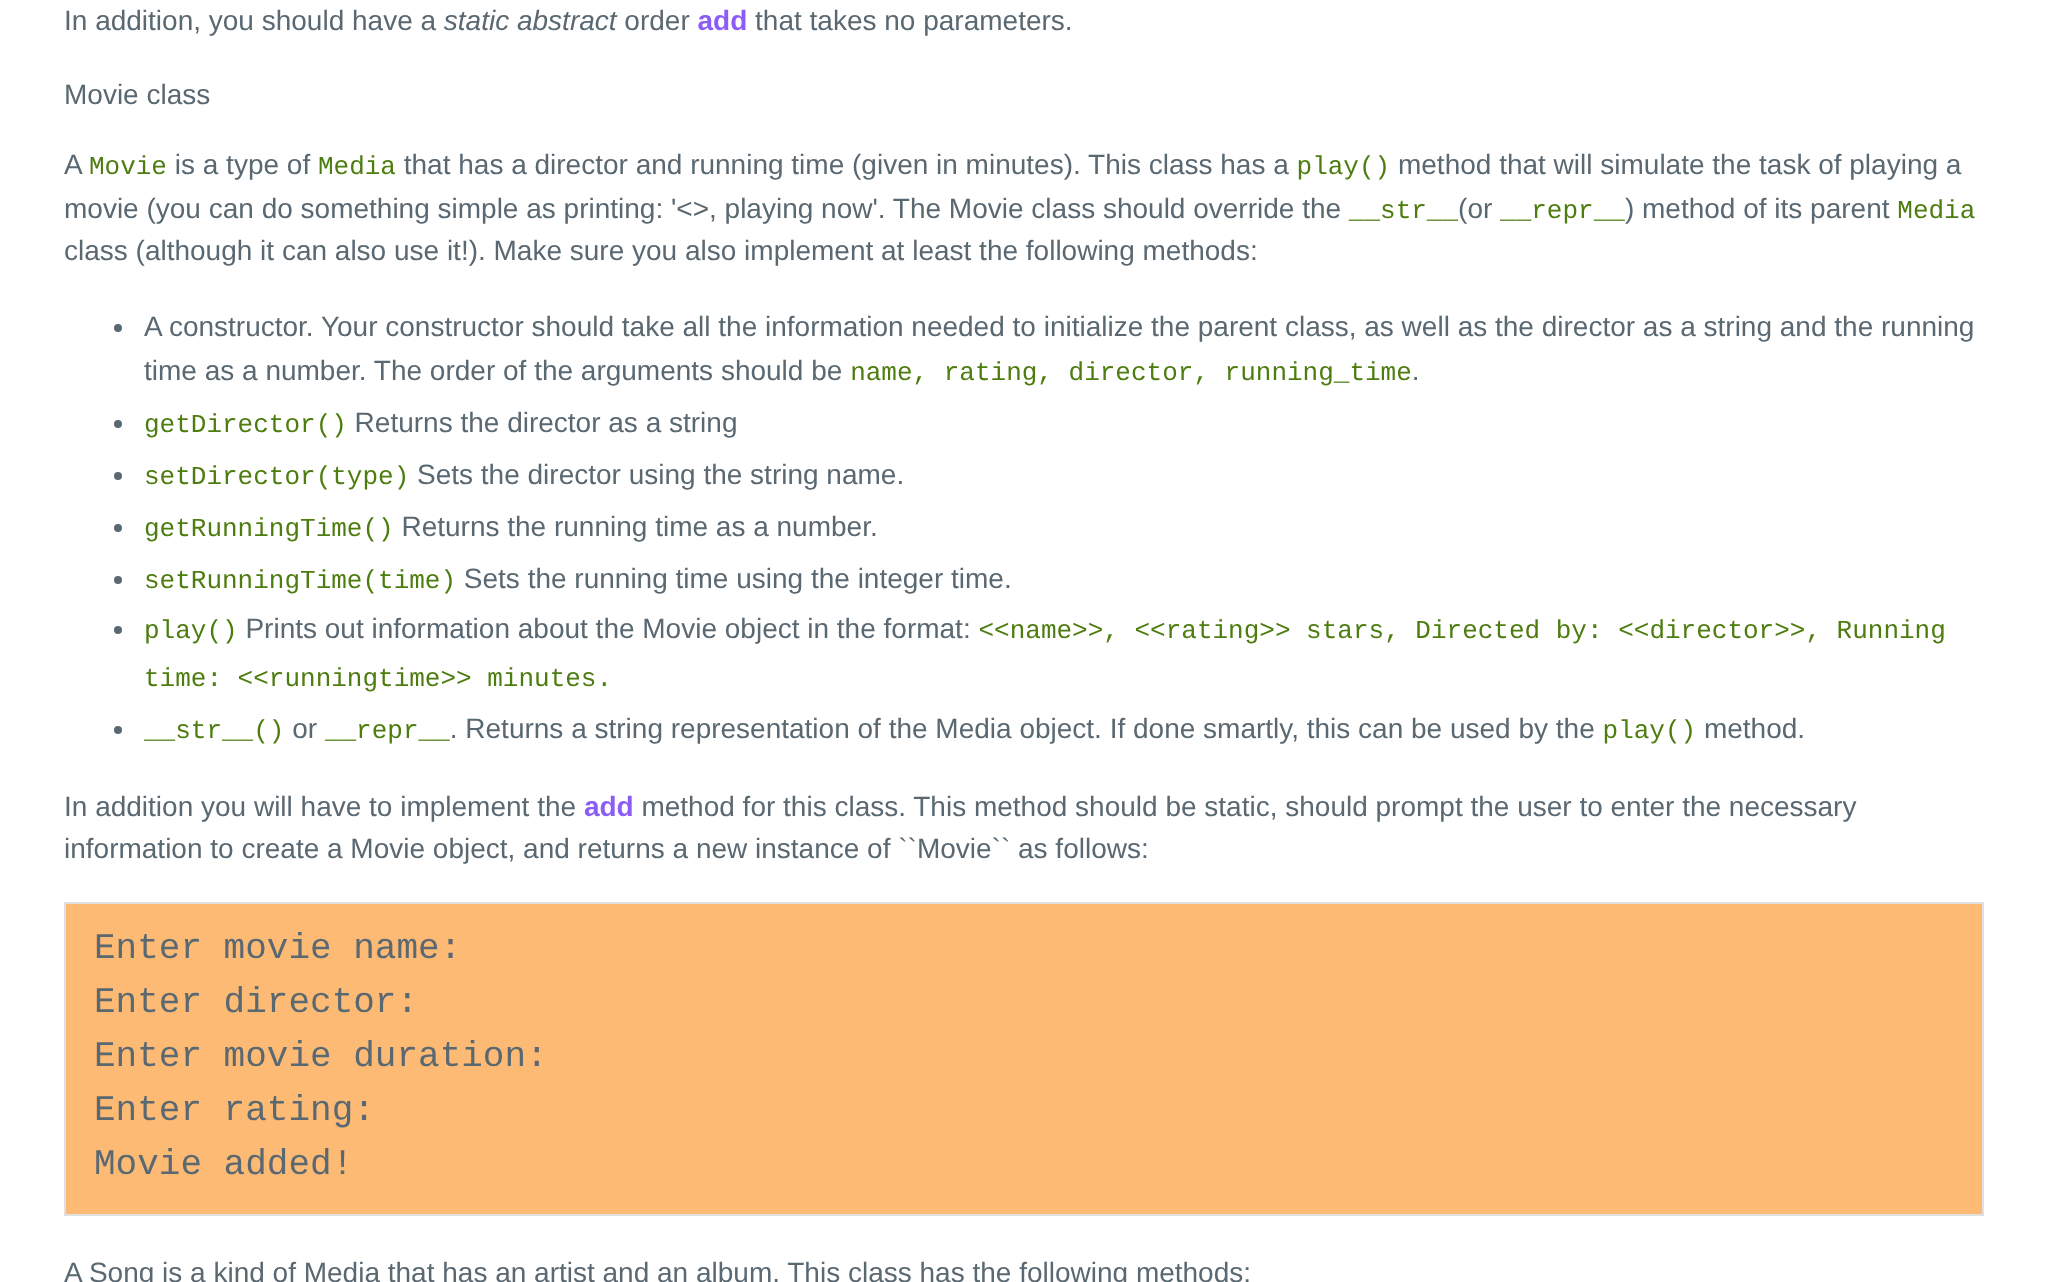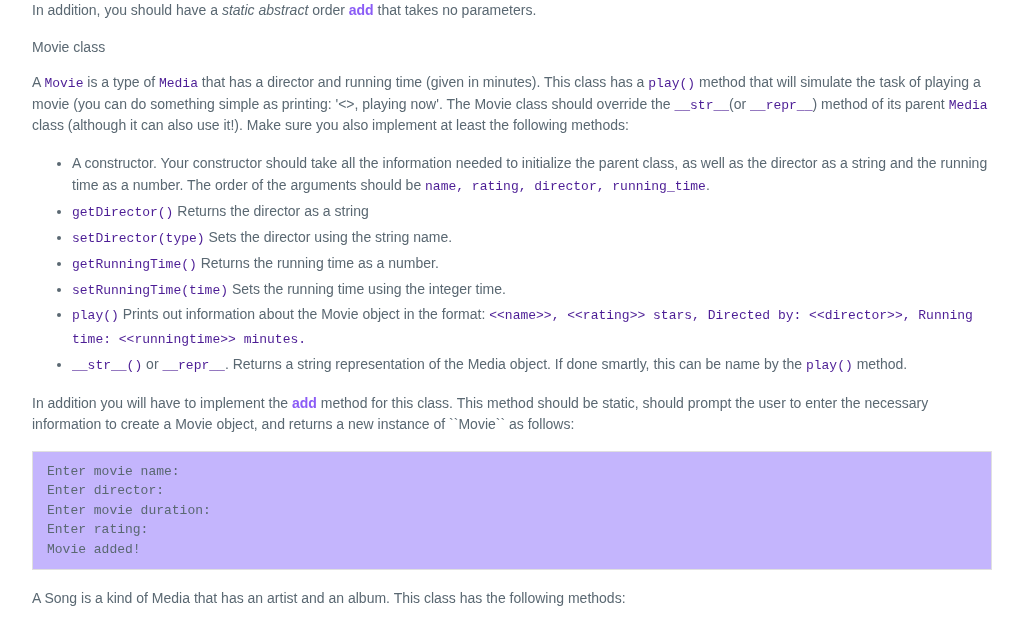--- a/index.html
+++ b/index.html
@@ -20,45 +20,45 @@
     margin: 0 0 16px 0;
   }
   .section-header {
     color: #5a6872;
     font-weight: normal;
     margin: 13px 0 14px 0;
   }
   code, .code {
     font-family: "Courier New", Courier, monospace;
     font-size: 13px;
-    color: #4c1d95;
+    color: #4d7c0f;
   }
   em, i {
     font-style: italic;
     text-align: center;
   }
   b, strong {
     font-weight: 700;
     color: #8b5cf6;
   }
   ul {
     margin: 8px 0 16px 0;
     padding-left: 40px;
   }
   li {
     margin: 2px 0;
     line-height: 1.6;
   }
   pre.codeblock {
-    background: #c4b5fd;
+    background: #fdba74;
     border: 1px solid #e0e0e0;
     padding: 10px 14px;
     margin: 10px 0 18px 0;
     font-family: "Courier New", Courier, monospace;
-    font-size: 13px;
+    font-size: 18px;
     color: #5a6872;
     line-height: 1.5;
     white-space: pre;
     overflow-x: auto;
   }
 </style>
 </head>
 <body>
 
 <div class="container">
@@ -86,21 +86,21 @@
     <li>
       <code>getRunningTime()</code><span> Returns the running time as a number.</span>
     </li>
     <li>
       <code>setRunningTime(time)</code><span> Sets the running time using the integer time.</span>
     </li>
     <li>
       <code>play()</code><span> Prints out information about the Movie object in the format: </span><code>&lt;&lt;name&gt;&gt;, &lt;&lt;rating&gt;&gt; stars, Directed by: &lt;&lt;director&gt;&gt;, Running time: &lt;&lt;runningtime&gt;&gt; minutes.</code>
     </li>
     <li>
-      <code>__str__()</code><span> or </span><code>__repr__</code><span>. Returns a string representation of the Media object. If done smartly, this can be name by the </span><code>play()</code><span> method.</span>
+      <code>__str__()</code><span> or </span><code>__repr__</code><span>. Returns a string representation of the Media object. If done smartly, this can be used by the </span><code>play()</code><span> method.</span>
     </li>
   </ul>
 
   <p>
     <span>In addition you will have to implement the </span><b>add</b><span> method for this class. This method should be static, should prompt the user to enter the necessary information to create a Movie object, and returns a new instance of ``Movie`` as follows:</span>
   </p>
 
   <pre class="codeblock">Enter movie name:
 Enter director:
 Enter movie duration:

